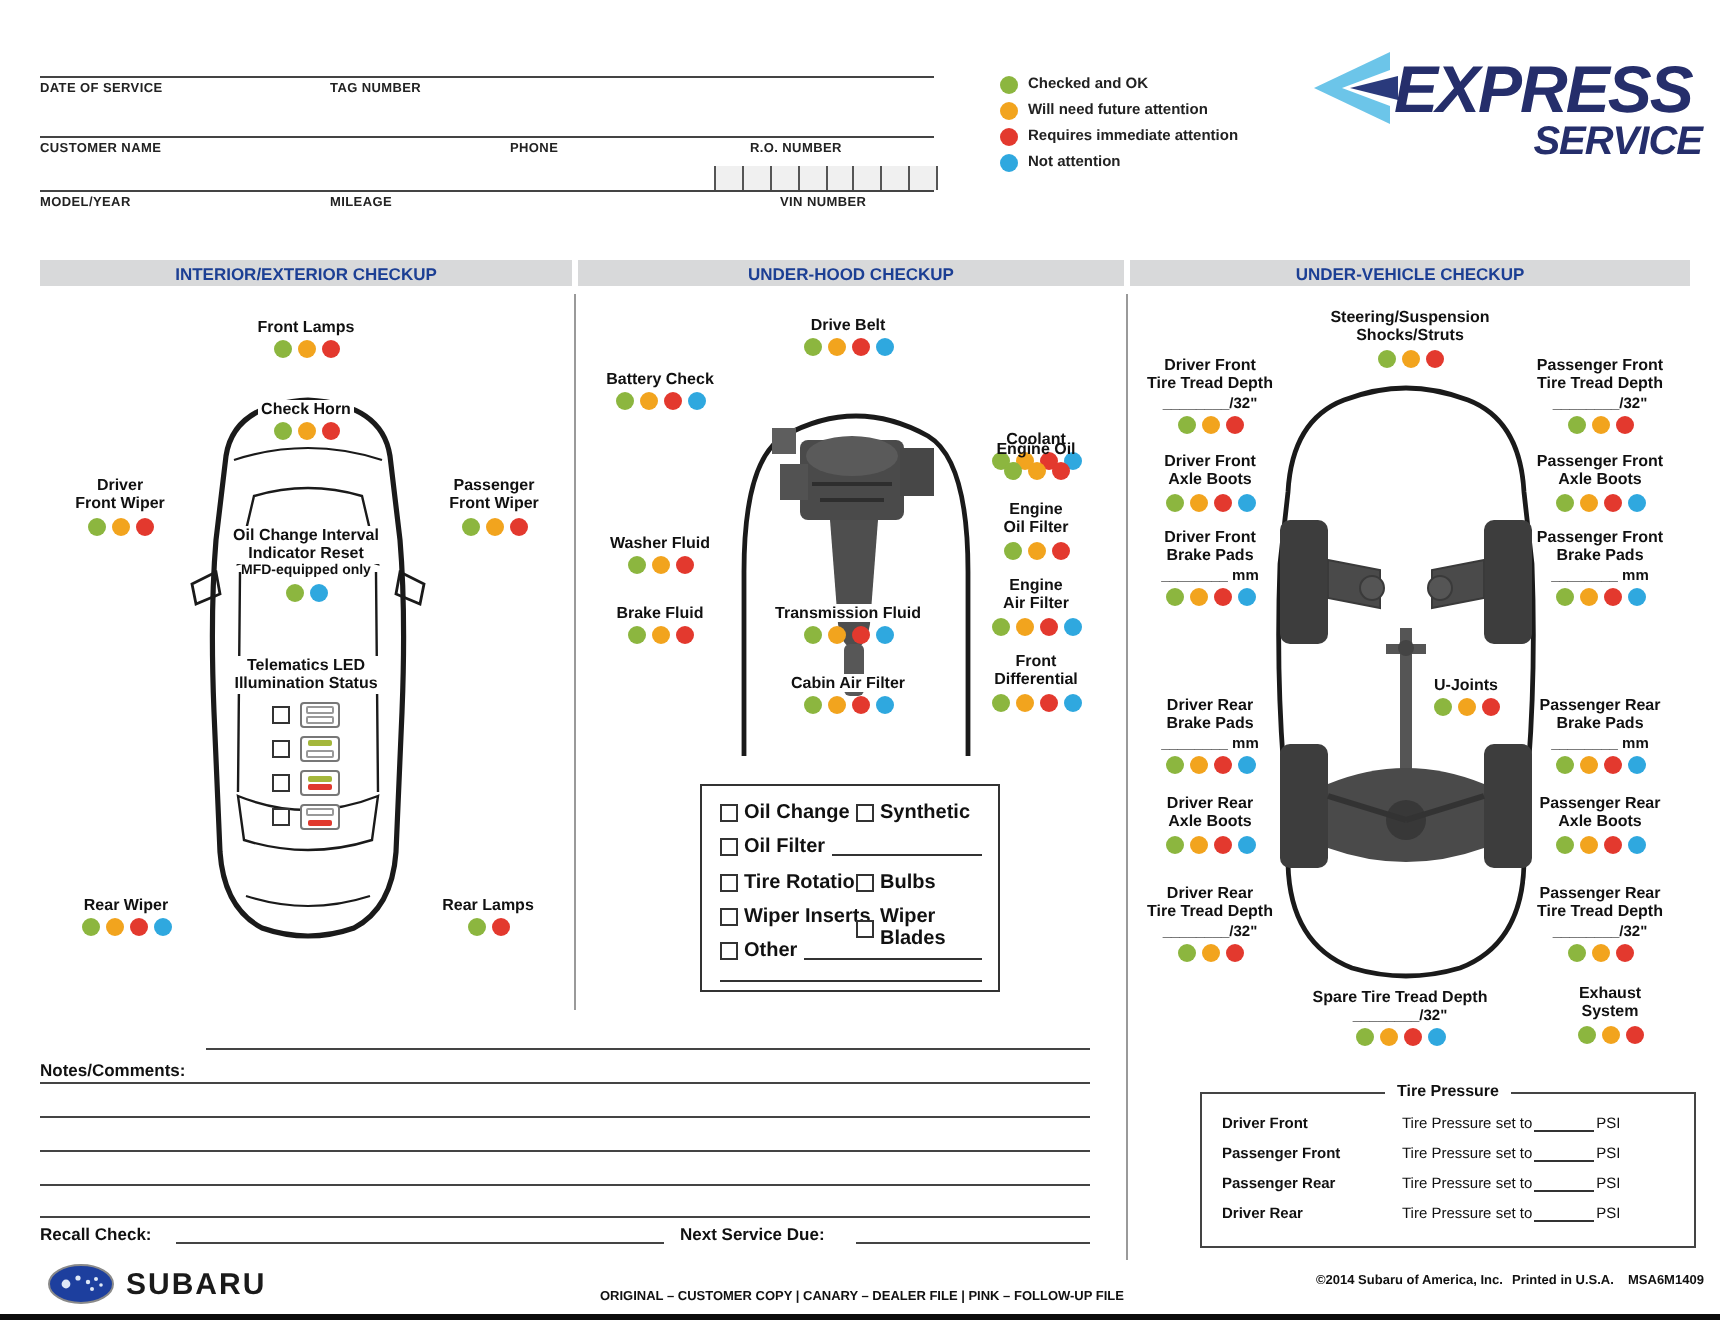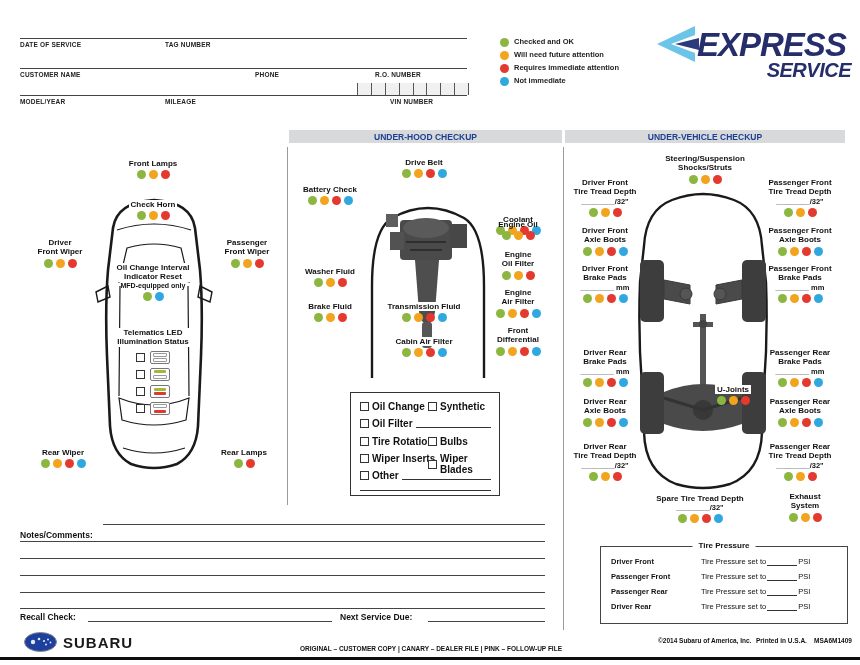--- a/index.html
+++ b/index.html
@@ -98,35 +98,36 @@
   <div class="legend-row" style="left:500px;top:62px;">
     <span class="dots">
         <span class="dot" style="background: rgb(227, 57, 46);"></span>
       </span>
     <span class="legend-lbl">Requires immediate attention</span>
   </div>
   <div class="legend-row" style="left:500px;top:75px;">
     <span class="dots">
         <span class="dot" style="background: rgb(47, 168, 223);"></span>
       </span>
-    <span class="legend-lbl">Not immediate</span>
+    <span class="legend-lbl">Not attention</span>
   </div>
 
   <div class="abs" style="left:655px;top:22px;width:198px;height:62px;">
     <svg width="198" height="62" viewBox="0 0 198 62">
       <g>
         <polygon points="2,22 40,4 40,13 16,22" fill="#6cc5e9"></polygon>
         <polygon points="2,22 40,40 40,31 16,22" fill="#6cc5e9"></polygon>
         <polygon points="20,22 44,16 44,28" fill="#2a3a7c"></polygon>
       </g>
       <text x="42" y="34" font-size="33" font-weight="bold" font-style="italic" font-family="Liberation Sans, sans-serif" fill="#252e6b" letter-spacing="-1">EXPRESS</text>
       <text x="196" y="55" text-anchor="end" font-size="20" font-weight="bold" font-style="italic" font-family="Liberation Sans, sans-serif" fill="#252e6b" letter-spacing="-0.5">SERVICE</text>
     </svg>
   </div>
 
+  <div class="colhead" style="left:20px;top:130px;width:266px;">INTERIOR/EXTERIOR CHECKUP</div>
   <div class="colhead" style="left:289px;top:130px;width:273px;">UNDER-HOOD CHECKUP</div>
   <div class="colhead" style="left:565px;top:130px;width:280px;">UNDER-VEHICLE CHECKUP</div>
 
   <div class="vdiv" style="left:287px;top:147px;height:358px;"></div>
   <div class="vdiv" style="left:563px;top:147px;height:483px;"></div>
 
   <div class="abs" style="left:93px;top:186px;">
     <svg width="122" height="296" viewBox="0 0 122 296">
       <path d="M 20 42 Q 24 16 61 14 Q 98 16 102 42 L 107 84 Q 110 120 108 170 L 105 240 Q 103 268 84 278 Q 61 286 38 278 Q 19 268 17 240 L 14 170 Q 12 120 15 84 Z" fill="none" stroke="#1a1a1a" stroke-width="2.6"></path>
       <path d="M 24 44 Q 61 32 98 44" fill="none" stroke="#1a1a1a" stroke-width="1.1"></path>
@@ -481,21 +482,21 @@
     <div class="label">Passenger Front
 Brake Pads</div>
     <div class="blank">________ mm</div>
     <div class="dots">
         <span class="dot" style="background: rgb(140, 182, 63);"></span>
         <span class="dot" style="background: rgb(242, 164, 30);"></span>
         <span class="dot" style="background: rgb(227, 57, 46);"></span>
         <span class="dot" style="background: rgb(47, 168, 223);"></span>
       </div>
   </div>
-  <div class="item" style="left:691px;top:338px;width:84px;margin-top:47px;">
+  <div class="item" style="left:691px;top:338px;width:84px;">
     <div class="label bg">U-Joints</div>
     <div class="dots">
         <span class="dot" style="background: rgb(140, 182, 63);"></span>
         <span class="dot" style="background: rgb(242, 164, 30);"></span>
         <span class="dot" style="background: rgb(227, 57, 46);"></span>
       </div>
   </div>
   <div class="item" style="left:557px;top:348px;width:96px;">
     <div class="label">Driver Rear
 Brake Pads</div>

